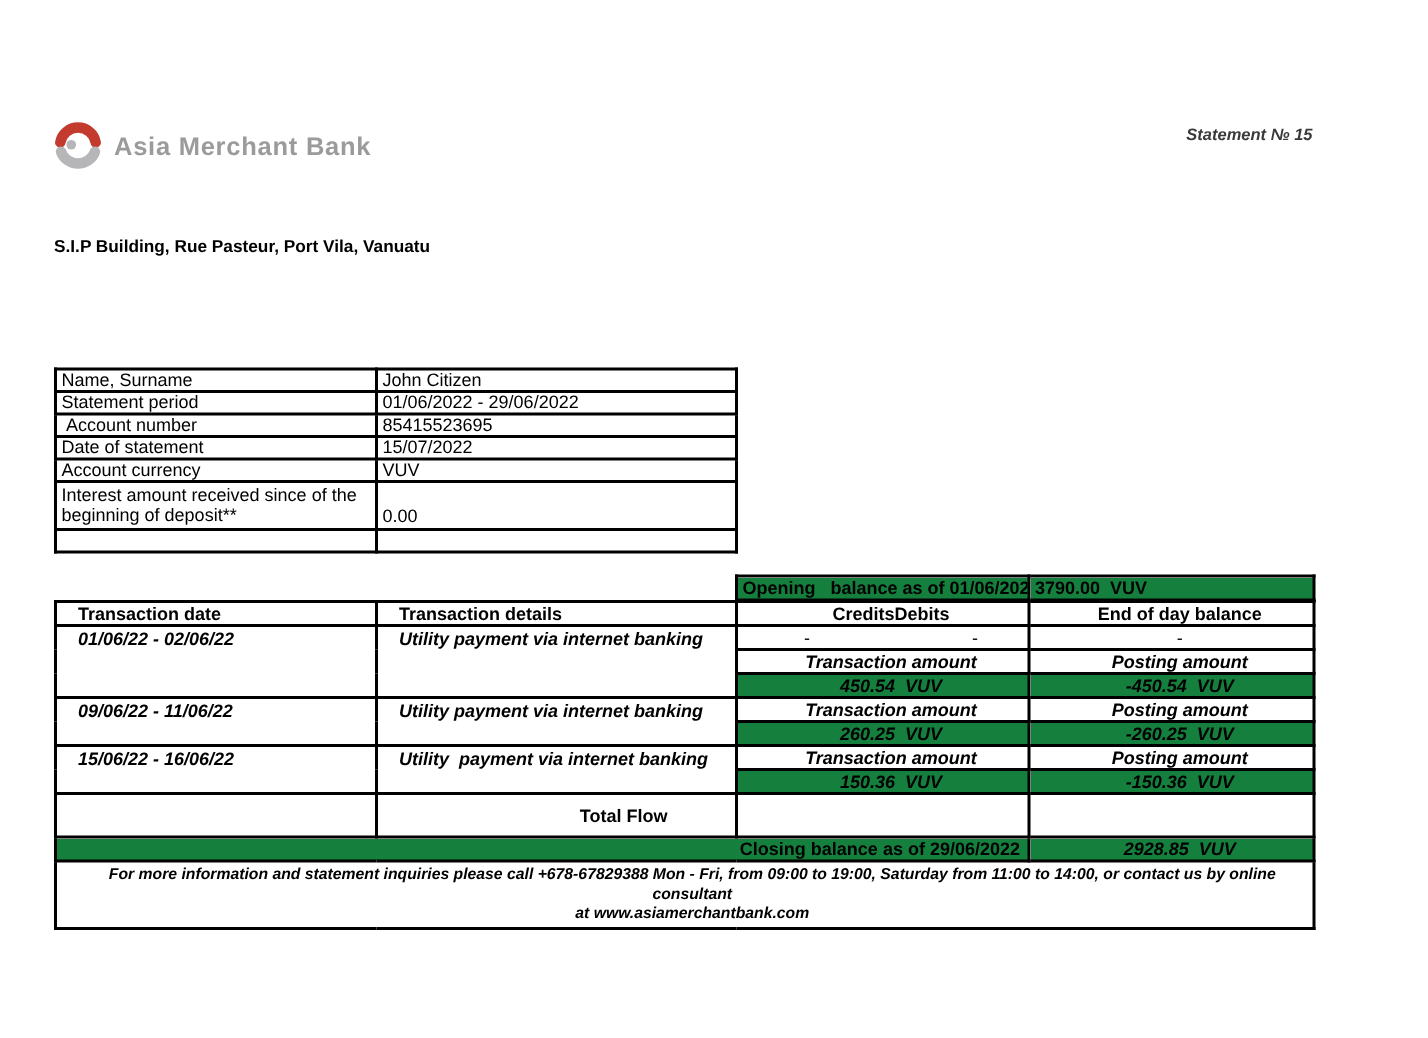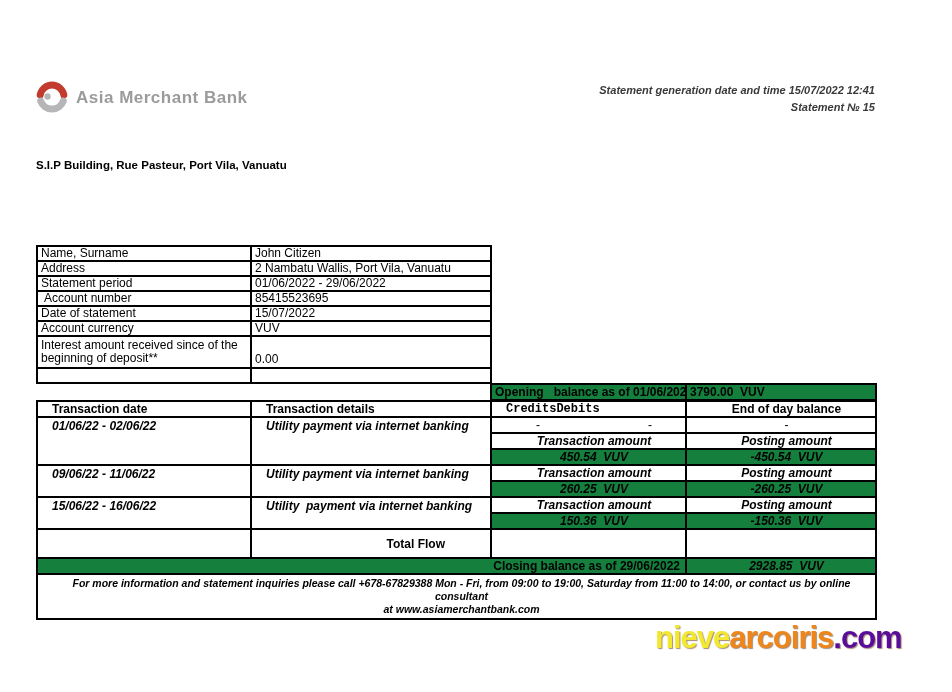--- a/index.html
+++ b/index.html
@@ -32,21 +32,21 @@
   
   .opening-table { position:absolute; left:490px; top:383px; width:385px; }
   .opening-table td { height:13px; font-weight:bold; }
   .op-label { text-align:left; white-space:pre; }
   .op-value { text-align:left; white-space:pre; }
 
   
   .tx-table { position:absolute; left:36px; top:400px; width:839px; }
   .tx-table td { height:13px;padding-left:14px; }
   .hdr td { font-weight:bold; height:16px; }
-  .hdr-split { display:flex; justify-content:flex-start; align-items:center;font-family:Liberation Mono, monospace; }
+  .hdr-split { display:flex; justify-content:center; align-items:center; }
   .cell-date, .cell-details { font-weight:bold; font-style:italic; vertical-align:top;
         padding-top:1px; white-space:pre; }
   .dash-split { display:flex; justify-content:space-between; padding:0 30px; }
   .center { text-align:center; }
   .amt-label { font-weight:bold; font-style:italic; text-align:center; }
   .amt-value { font-weight:bold; font-style:italic; text-align:center; white-space:pre; }
   .total-flow { font-weight:bold; text-align:right; padding-right:45px; }
   .closing-label { font-weight:bold; text-align:right; padding-right:5px; }
   .closing-value { font-weight:bold; font-style:italic; text-align:center; white-space:pre; }
   .footer-cell { height:30px; text-align:center; font-size:10.5px; font-weight:bold;
@@ -64,38 +64,33 @@
 
 <div class="page">
 
   <svg class="logo" viewBox="0 0 32 32">
     <path d="M4.2,13.9 A12,12 0 0 1 27.8,13.9" fill="none" stroke="#c23b2e" stroke-width="7" stroke-linecap="round"></path>
     <path d="M27.3,20.1 A12,12 0 0 1 4.7,20.1" fill="none" stroke="#b6b6b8" stroke-width="7" stroke-linecap="round"></path>
     <circle cx="11.5" cy="15.5" r="3.2" fill="#b6b6b8"></circle>
   </svg>
   <div class="bank-name">Asia Merchant Bank</div>
   <div class="gen-info">
-    <div>Statement generation date and time 15/07/2022 12:41</div>
     <div>Statement № 15</div>
   </div>
   <div class="bank-address">S.I.P Building, Rue Pasteur, Port Vila, Vanuatu</div>
 
   <table class="acct-table">
     <colgroup>
         <col style="width:214px">
         <col style="width:240px">
       </colgroup>
     <tbody>
         <tr>
       <td>Name, Surname</td>
       <td>John Citizen</td>
-    </tr>
-    <tr>
-      <td>Address</td>
-      <td>2 Nambatu Wallis, Port Vila, Vanuatu</td>
     </tr>
     <tr>
       <td>Statement period</td>
       <td>01/06/2022 - 29/06/2022</td>
     </tr>
     <tr>
       <td class="indent">Account number</td>
       <td>85415523695</td>
     </tr>
     <tr>
@@ -207,17 +202,14 @@
 
     <tr>
       <td class="footer-cell" colspan="4">
         <div>For more information and statement inquiries please call +678-67829388 Mon - Fri, from 09:00 to 19:00, Saturday from 11:00 to 14:00, or contact us by online consultant</div>
         <div>at www.asiamerchantbank.com</div>
       </td>
     </tr>
   </tbody>
     </table>
 
-  <div class="watermark">
-    <span class="wm-1">nieve</span><span class="wm-2">arcoiris</span><span class="wm-3">.com</span>
-  </div>
 
 </div>
 
 </body></html>

